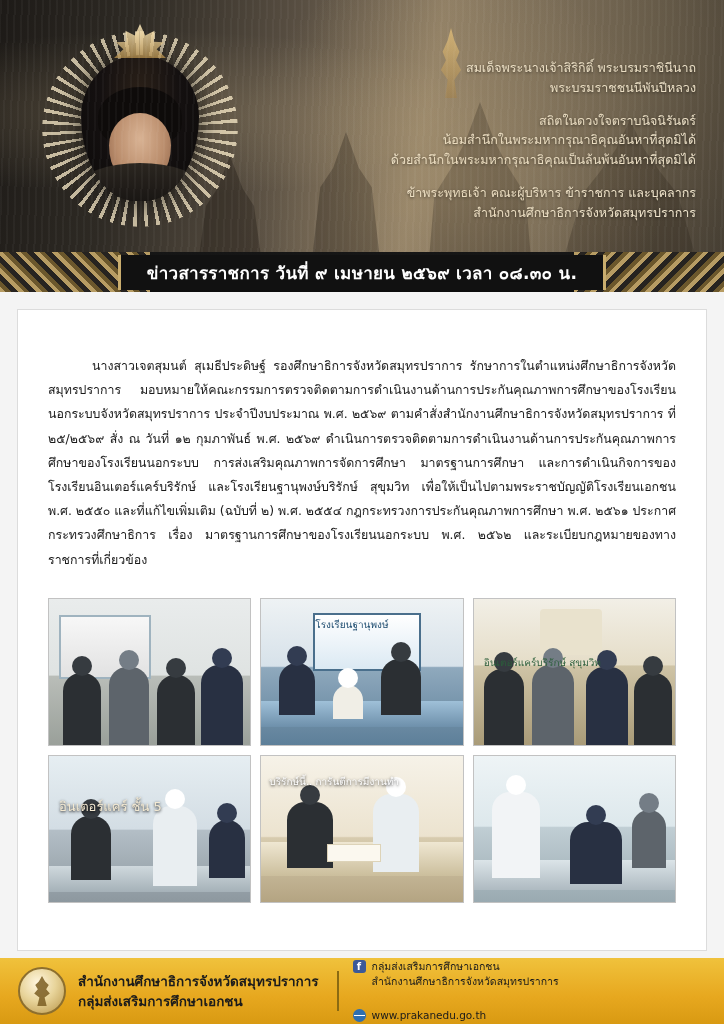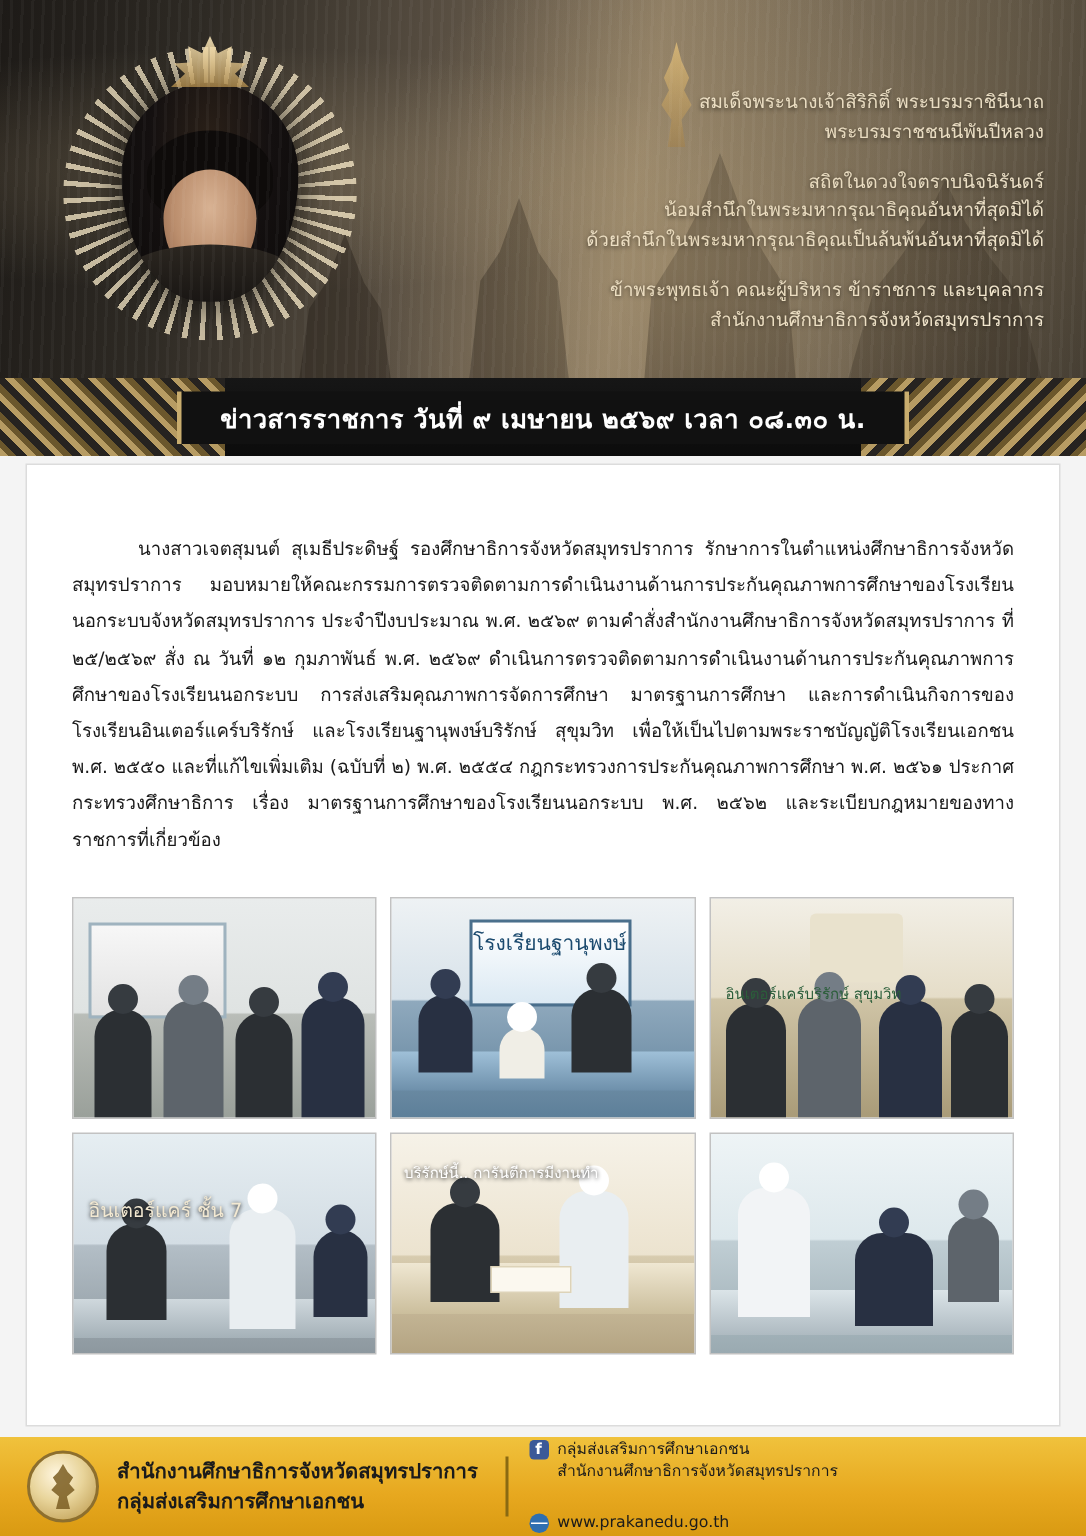--- a/index.html
+++ b/index.html
@@ -117,21 +117,21 @@
     text-shadow: 0 1px 3px rgba(0,0,0,.85);
     line-height: 1.58;
     font-size: 12.5px;
   }
   .banner-text .b-line { white-space: nowrap; }
   .banner-text .grp { margin-bottom: 13px; }
 
   
   .ribbon {
     position: relative;
-    height: 52px;
+    height: 40px;
     background:
       linear-gradient(180deg, #161616, #0c0c0c);
     display: flex; align-items: center; justify-content: center;
   }
   .ribbon::before, .ribbon::after {
     content: "";
     position: absolute; top: 0; bottom: 0; width: 150px;
     background:
       repeating-linear-gradient(45deg, #c8b07a 0 5px, #7c6535 5px 10px, #2b2b2b 10px 15px, #9b8category 15px 15px),
       #1a1a1a;
@@ -196,21 +196,21 @@
   }
   .photo {
     position: relative;
     height: 148px;
     overflow: hidden;
     background: #cfd6d9;
     border: 1px solid #c2c2c2;
   }
   .photo .tag {
     position: absolute; z-index: 6;
-    font-size: 14px; color: #fff;
+    font-size: 10px; color: #fff;
     text-shadow: 0 1px 3px rgba(0,0,0,.95);
     white-space: nowrap;
   }
   
   .rm-a { background:
       linear-gradient(180deg,#e9ecec 0%, #dfe3e2 52%, #b9bdb8 53%, #9aa09a 100%); }
   .rm-b { background:
       linear-gradient(180deg,#eef2f4 0%, #d7e2ea 46%, #8fa9bd 47%, #5d7f99 100%); }
   .rm-c { background:
       linear-gradient(180deg,#f2efe6 0%, #e5ddc8 45%, #cfc4a6 46%, #a99b78 100%); }
@@ -373,21 +373,21 @@
       <div class="p navy" style="left:112px; width:42px; height:78px;"></div>
       <div class="p dark" style="left:160px; width:38px; height:72px;"></div>
       <div class="tag" style="left:10px; top:56px; font-size:10px; color:#2b5e3a; text-shadow:none;">อินเตอร์แคร์บริรักษ์ สุขุมวิท</div>
     </div>
 
     <div class="photo rm-d">
       <div class="table-top" style="bottom:10px; background:linear-gradient(180deg,#cfd8dd,#a5b1b8);"></div>
       <div class="p dark" style="left:22px; bottom:22px; width:40px; height:64px;"></div>
       <div class="p white" style="left:104px; bottom:16px; width:44px; height:80px;"></div>
       <div class="p navy" style="left:160px; bottom:24px; width:36px; height:58px;"></div>
-      <div class="tag" style="left:10px; top:40px; font-size:13px; color:#f3e9d2;">อินเตอร์แคร์ ชั้น 7</div>
+      <div class="tag" style="left:10px; top:40px; font-size:13px; color:#f3e9d2;">อินเตอร์แคร์ ชั้น 5</div>
     </div>
 
     <div class="photo rm-e">
       <div class="table-top" style="bottom:26px; height:34px; background:linear-gradient(180deg,#efe7d2,#cbbe9c);"></div>
       <div class="p dark" style="left:26px; bottom:34px; width:46px; height:66px;"></div>
       <div class="p white" style="left:112px; bottom:30px; width:46px; height:78px;"></div>
       <div style="position:absolute; left:66px; bottom:40px; width:54px; height:18px; background:#fbf8ef; border:1px solid #ddd3b8;"></div>
       <div class="tag" style="left:8px; top:18px; font-size:10px;">บริรักษ์นี้.. การันตีการมีงานทำ</div>
     </div>
 

